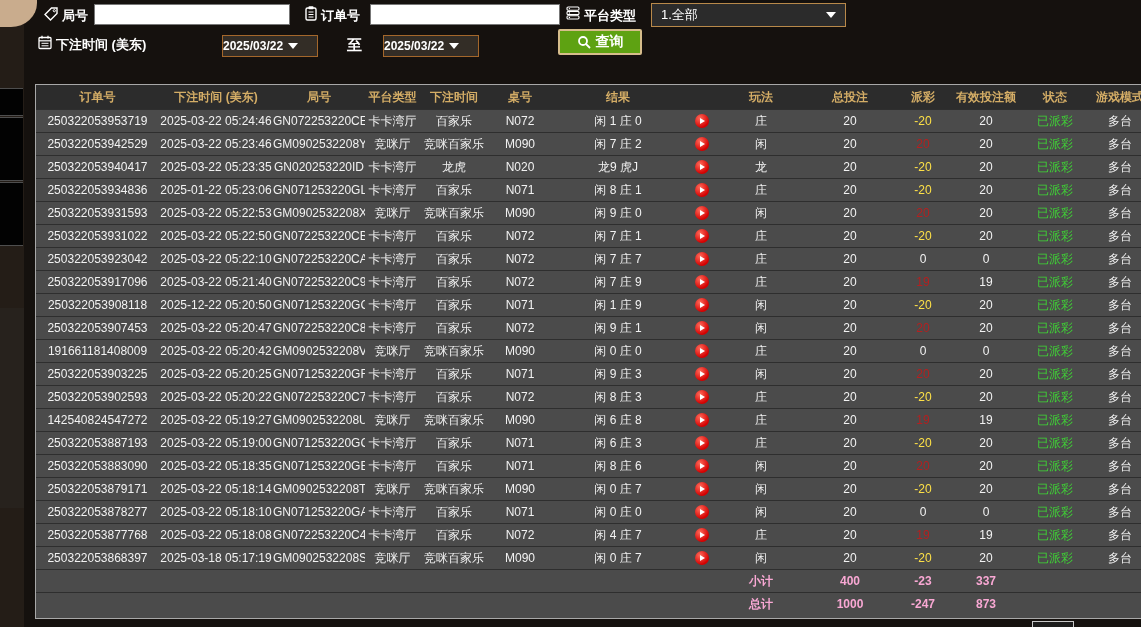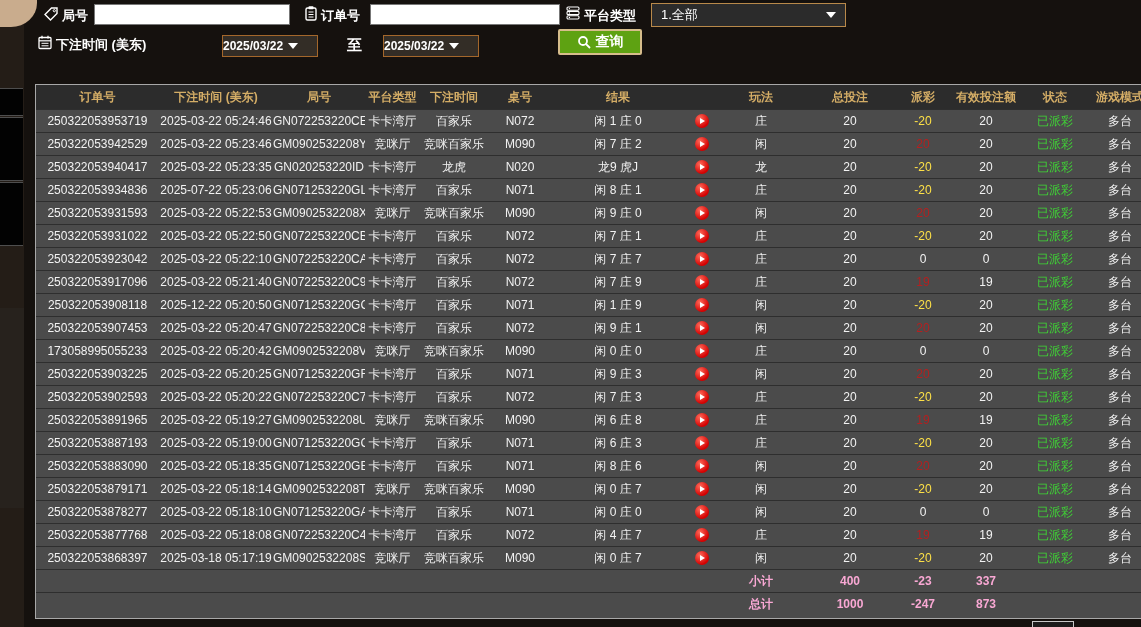--- a/index.html
+++ b/index.html
@@ -211,21 +211,21 @@
           <td class="c-play"><span class="play-btn"><span class="play-tri"></span></span></td>
           <td class="c-play_type">龙</td>
           <td class="c-total_bet">20</td>
           <td class="c-payout neg">-20</td>
           <td class="c-valid_bet">20</td>
           <td class="c-status">已派彩</td>
           <td class="c-mode">多台</td>
         </tr>
         <tr>
           <td class="c-order_no">250322053934836</td>
-          <td class="c-bet_time">2025-07-22 05:23:06</td>
+          <td class="c-bet_time">2025-01-22 05:23:06</td>
           <td class="c-game_no">GN071253220GL</td>
           <td class="c-platform">卡卡湾厅</td>
           <td class="c-game_type">百家乐</td>
           <td class="c-table_no">N071</td>
           <td class="c-result">闲 8 庄 1</td>
           <td class="c-play"><span class="play-btn"><span class="play-tri"></span></span></td>
           <td class="c-play_type">庄</td>
           <td class="c-total_bet">20</td>
           <td class="c-payout neg">-20</td>
           <td class="c-valid_bet">20</td>
@@ -322,21 +322,21 @@
           <td class="c-result">闲 9 庄 1</td>
           <td class="c-play"><span class="play-btn"><span class="play-tri"></span></span></td>
           <td class="c-play_type">闲</td>
           <td class="c-total_bet">20</td>
           <td class="c-payout pos">20</td>
           <td class="c-valid_bet">20</td>
           <td class="c-status">已派彩</td>
           <td class="c-mode">多台</td>
         </tr>
         <tr>
-          <td class="c-order_no">173058995055233</td>
+          <td class="c-order_no">191661181408009</td>
           <td class="c-bet_time">2025-03-22 05:20:42</td>
           <td class="c-game_no">GM0902532208V</td>
           <td class="c-platform">竞咪厅</td>
           <td class="c-game_type">竞咪百家乐</td>
           <td class="c-table_no">M090</td>
           <td class="c-result">闲 0 庄 0</td>
           <td class="c-play"><span class="play-btn"><span class="play-tri"></span></span></td>
           <td class="c-play_type">庄</td>
           <td class="c-total_bet">20</td>
           <td class="c-payout zero">0</td>
@@ -360,31 +360,31 @@
           <td class="c-status">已派彩</td>
           <td class="c-mode">多台</td>
         </tr>
         <tr>
           <td class="c-order_no">250322053902593</td>
           <td class="c-bet_time">2025-03-22 05:20:22</td>
           <td class="c-game_no">GN072253220C7</td>
           <td class="c-platform">卡卡湾厅</td>
           <td class="c-game_type">百家乐</td>
           <td class="c-table_no">N072</td>
-          <td class="c-result">闲 7 庄 3</td>
-          <td class="c-play"><span class="play-btn"><span class="play-tri"></span></span></td>
-          <td class="c-play_type">庄</td>
-          <td class="c-total_bet">20</td>
-          <td class="c-payout neg">-20</td>
-          <td class="c-valid_bet">20</td>
-          <td class="c-status">已派彩</td>
-          <td class="c-mode">多台</td>
-        </tr>
-        <tr>
-          <td class="c-order_no">250322053891965</td>
+          <td class="c-result">闲 8 庄 3</td>
+          <td class="c-play"><span class="play-btn"><span class="play-tri"></span></span></td>
+          <td class="c-play_type">庄</td>
+          <td class="c-total_bet">20</td>
+          <td class="c-payout neg">-20</td>
+          <td class="c-valid_bet">20</td>
+          <td class="c-status">已派彩</td>
+          <td class="c-mode">多台</td>
+        </tr>
+        <tr>
+          <td class="c-order_no">142540824547272</td>
           <td class="c-bet_time">2025-03-22 05:19:27</td>
           <td class="c-game_no">GM0902532208U</td>
           <td class="c-platform">竞咪厅</td>
           <td class="c-game_type">竞咪百家乐</td>
           <td class="c-table_no">M090</td>
           <td class="c-result">闲 6 庄 8</td>
           <td class="c-play"><span class="play-btn"><span class="play-tri"></span></span></td>
           <td class="c-play_type">庄</td>
           <td class="c-total_bet">20</td>
           <td class="c-payout pos">19</td>

